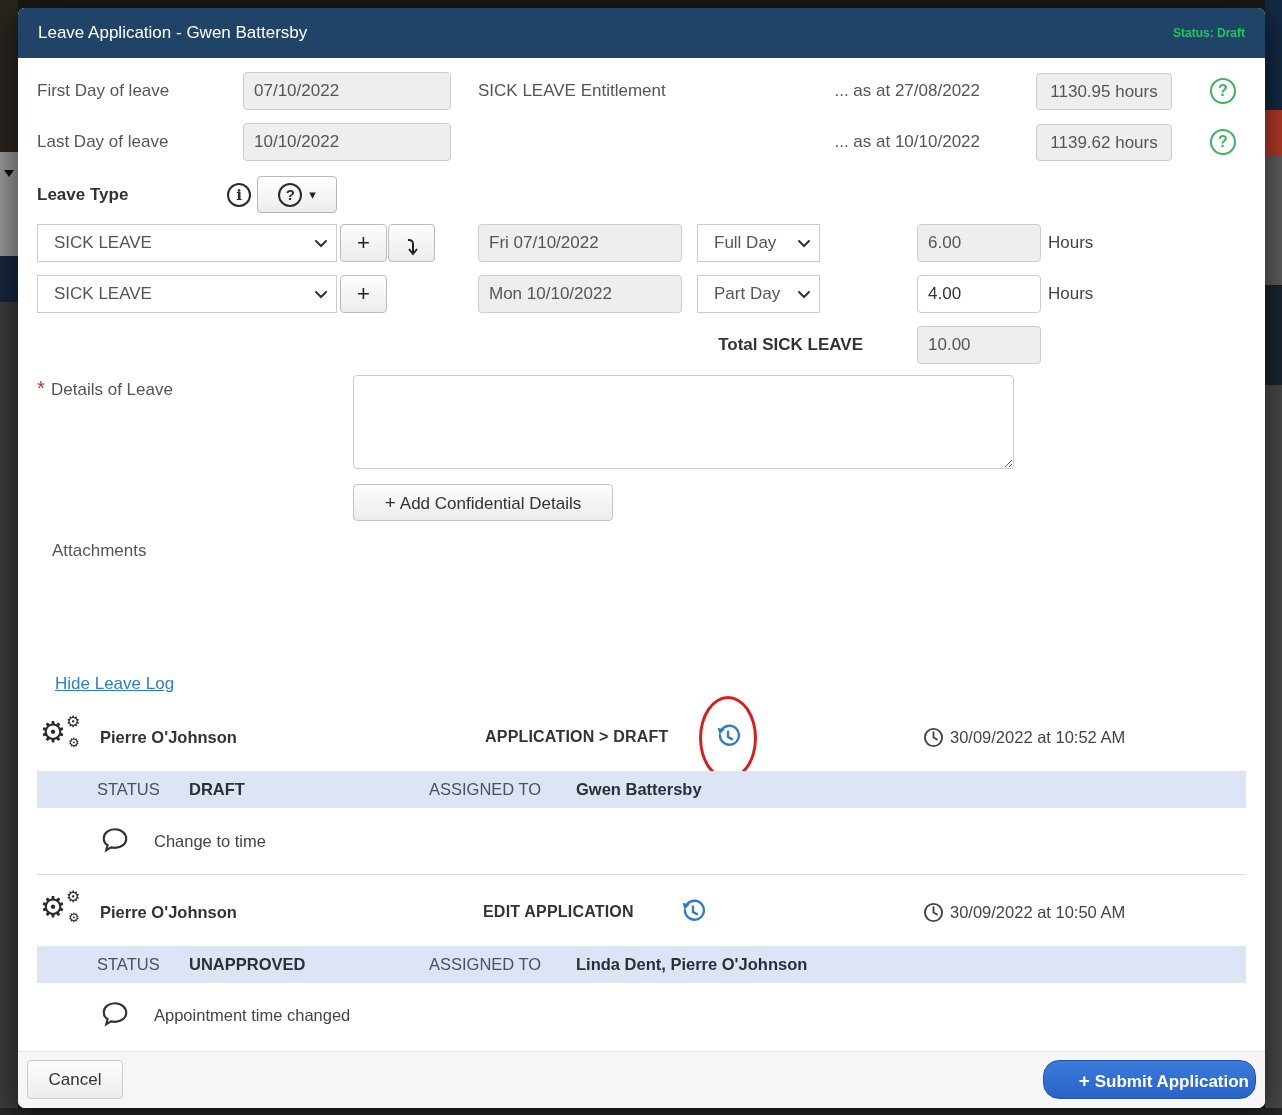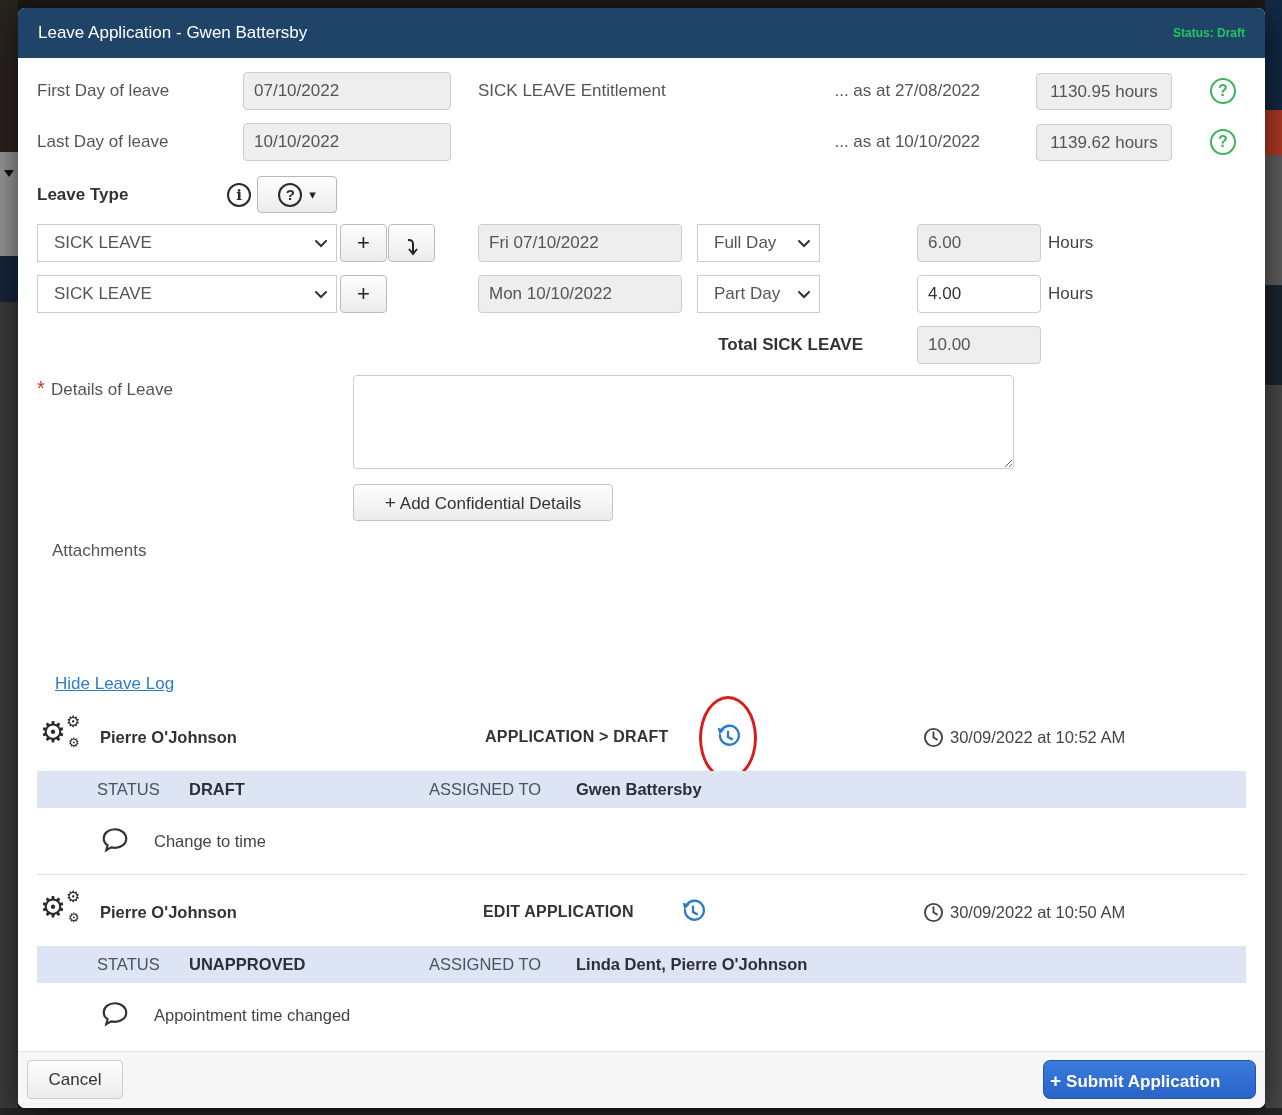--- a/index.html
+++ b/index.html
@@ -81,22 +81,22 @@
   .comment-text{position:absolute;color:#444;font-size:16.5px;line-height:30px;white-space:nowrap}
 
   .divider{position:absolute;left:19px;width:1209px;height:0;border-top:1px solid #ddd}
 
   .red-ellipse{position:absolute;left:681px;top:688px;width:58px;height:84px;border:3px solid #d6201f;
                border-radius:50%;box-sizing:border-box;pointer-events:none}
 
   .footer{position:absolute;left:0;top:1043px;width:100%;height:57px;background:#f6f6f6;border-top:1px solid #e3e3e3;box-sizing:border-box}
   .cancelbtn{position:absolute;left:9px;top:8px;width:96px;height:39px;border:1px solid #ccc;border-radius:4px;
              background:linear-gradient(#fdfdfd,#ececec);color:#333;font-size:17px;line-height:36px;text-align:center;cursor:pointer;box-sizing:border-box}
-  .submitbtn{position:absolute;right:9px;top:8px;width:213px;height:39px;border:1px solid #2255b0;border-radius:7px;
-             background:linear-gradient(#3a7bdb,#2a63c8);color:#fff;font-size:17px;font-weight:700;line-height:37px;text-align:left;cursor:pointer;box-sizing:border-box}
+  .submitbtn{position:absolute;right:9px;top:8px;width:213px;height:39px;border:1px solid #2255b0;border-radius:16px;
+             background:linear-gradient(#3a7bdb,#2a63c8);color:#fff;font-size:17px;font-weight:700;line-height:37px;text-align:right;cursor:pointer;box-sizing:border-box}
 
   svg{display:block}
 </style>
 </head>
 <body>
 
 <div class="edge" style="left:0;top:0;width:1282px;height:10px;background:#1b1916"></div>
 <div class="edge" style="left:0;top:0;width:18px;height:152px;background:#2a241e"></div>
 <div class="edge" style="left:0;top:152px;width:18px;height:104px;background:#9a9a9a"></div>
 <div class="edge" style="left:4px;top:170px;width:0;height:0;border-left:5px solid transparent;border-right:5px solid transparent;border-top:7px solid #111"></div>

